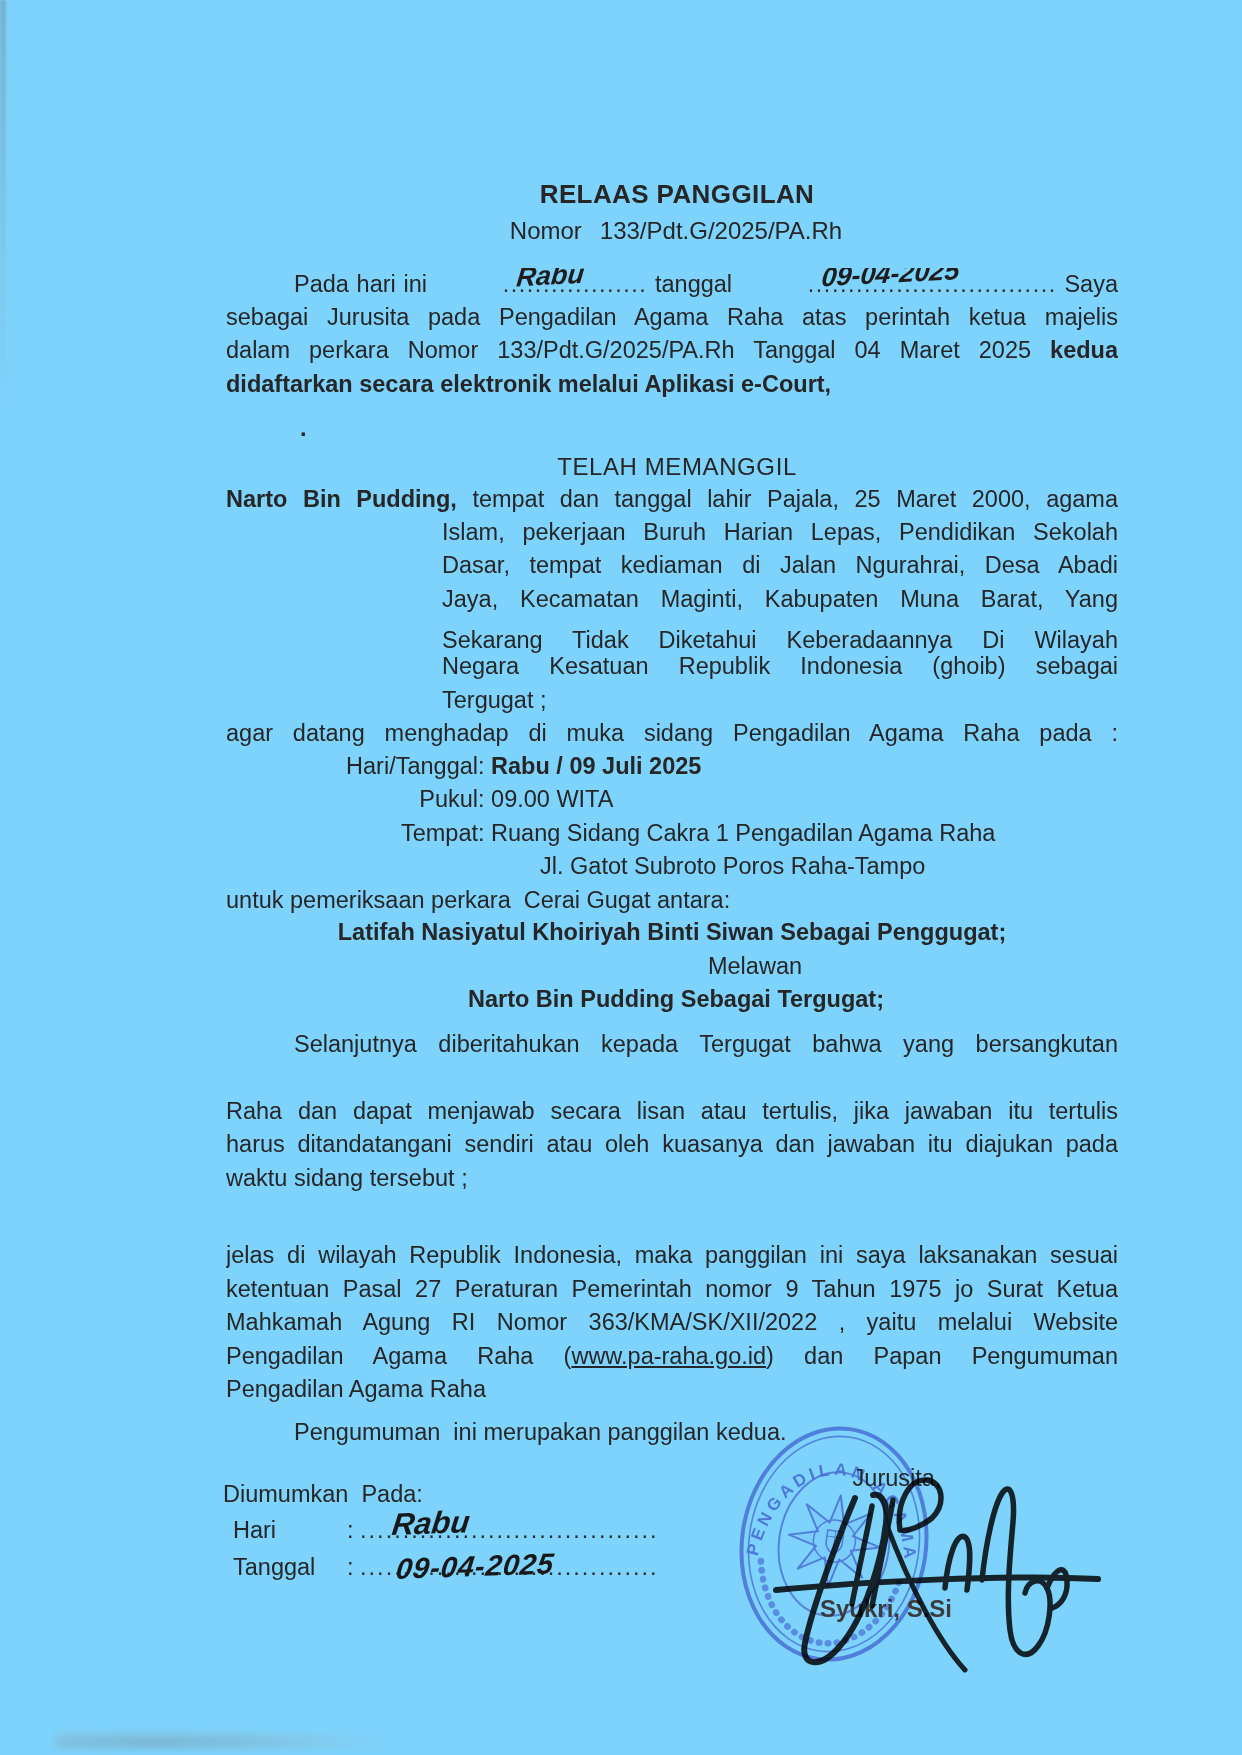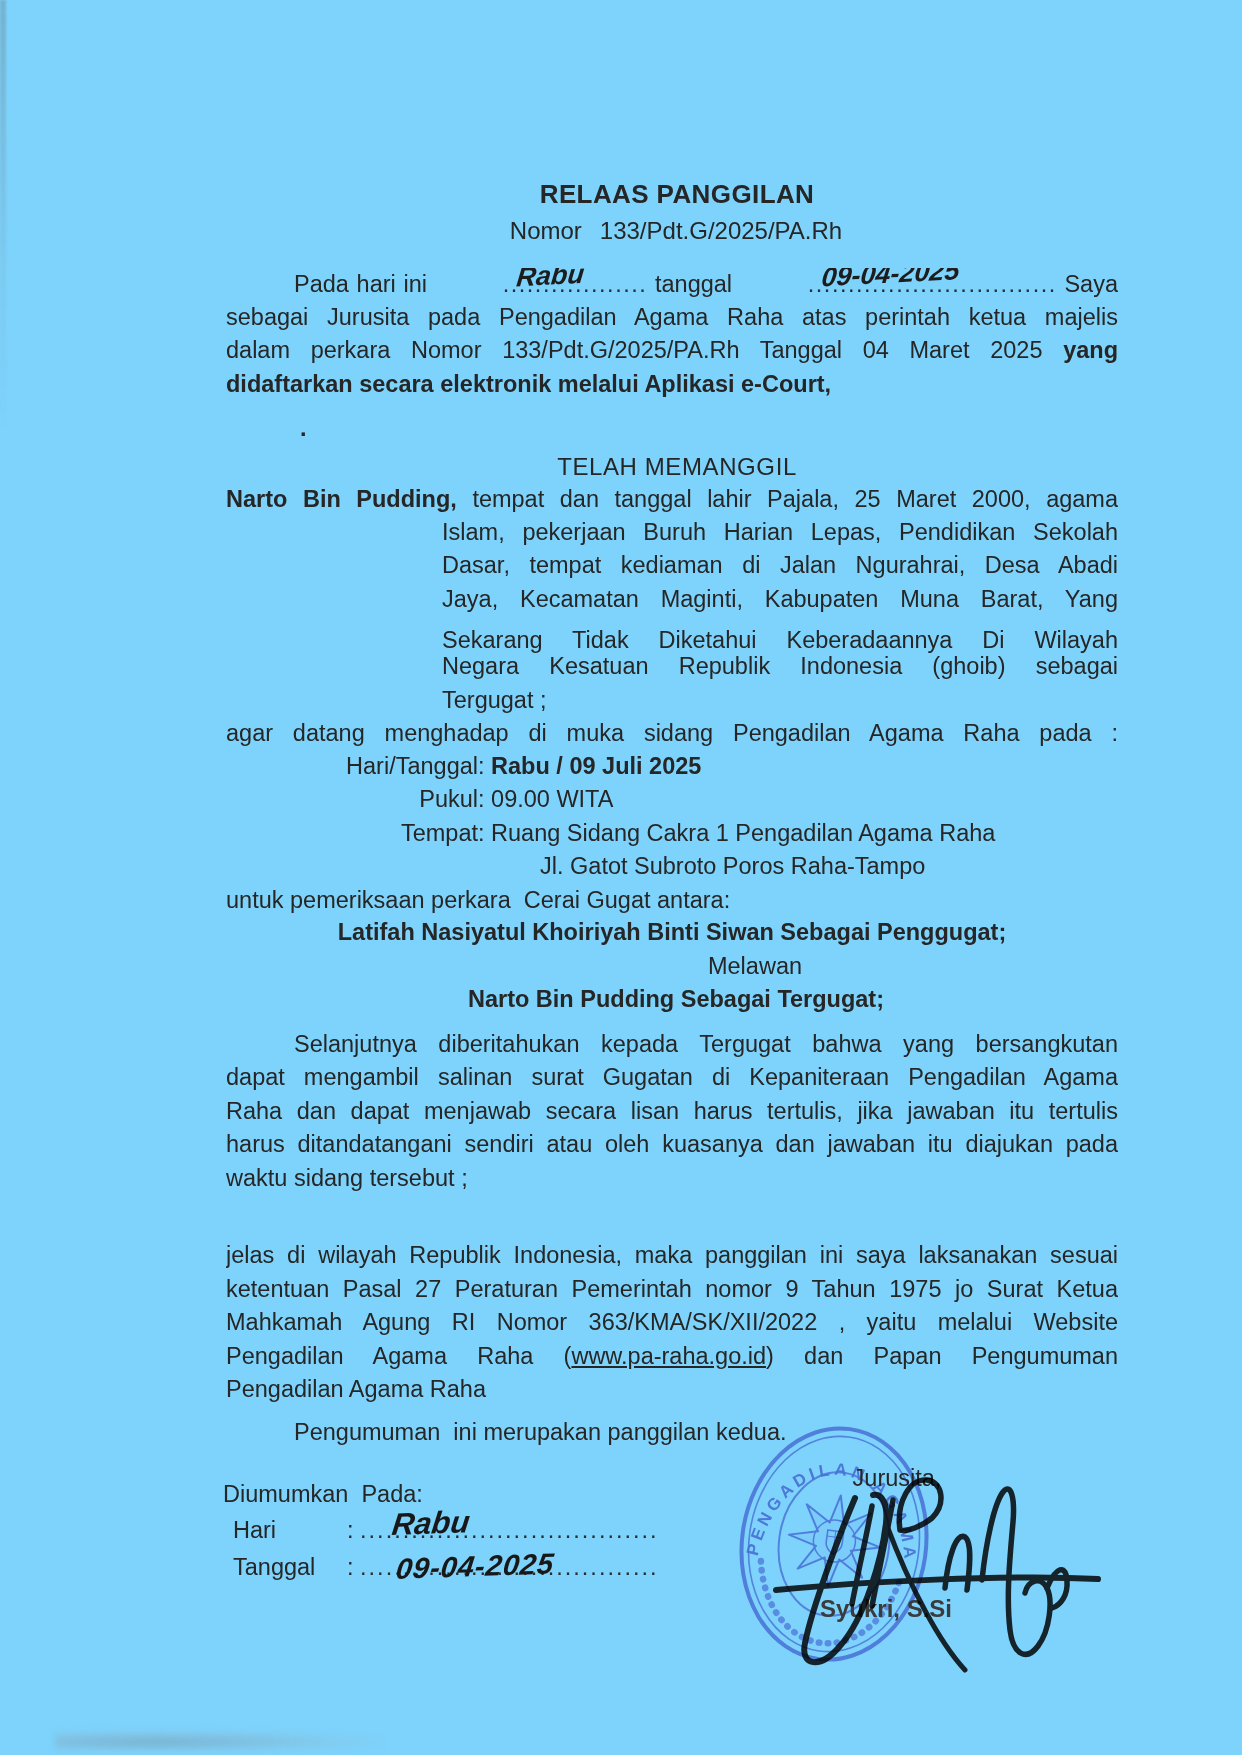--- a/index.html
+++ b/index.html
@@ -67,21 +67,21 @@
   <div class="jline ind" style="top:268px;">
     <span>Pada hari ini</span>
     <span class="dotslot"><span class="dots">..................</span><span class="hw">Rabu</span></span>
     <span>tanggal</span>
     <span class="dotslot"><span class="dots">...............................</span><span class="hw">09-04-2025</span></span>
     <span>Saya Syukri, S.Si</span>
   </div>
   <div class="jline" style="top:301px;">sebagai Jurusita pada Pengadilan Agama Raha atas perintah ketua majelis</div>
   <div class="jline" style="top:334px;">
     <span>dalam perkara Nomor  133/Pdt.G/2025/PA.Rh Tanggal 04 Maret 2025</span>
-    <span class="b">yang</span>
+    <span class="b">kedua</span>
   </div>
   <div class="lline b" style="top:368px;">didaftarkan secara elektronik melalui Aplikasi e-Court,</div>
 
   <div class="stray">.</div>
 
   <div class="cline heading" style="left:56px;top:450px;">TELAH MEMANGGIL</div>
 
   <div class="jline" style="top:483px;">
     <span class="b">Narto Bin Pudding,</span>
     <span>tempat dan tanggal lahir Pajala, 25 Maret 2000, agama</span>
@@ -100,22 +100,21 @@
   <div class="drow" style="top:817px;"><span class="dlabel">Tempat</span><span>: </span><span>Ruang Sidang Cakra 1 Pengadilan Agama Raha</span></div>
   <div class="lline" style="top:884px;">untuk pemeriksaan perkara  Cerai Gugat antara:</div>
 
   <div class="lline" style="left:540px;top:850px;">Jl. Gatot Subroto Poros Raha-Tampo</div>
 
   <div class="cline party" style="left:51px;top:916px;">Latifah Nasiyatul Khoiriyah Binti Siwan Sebagai  Penggugat;</div>
   <div class="cline" style="left:134px;top:950px;">Melawan</div>
   <div class="cline party" style="left:55px;top:983px;">Narto Bin Pudding Sebagai  Tergugat;</div>
 
   <div class="jline ind" style="top:1028px;">Selanjutnya diberitahukan kepada  Tergugat bahwa yang bersangkutan</div>
-  <div class="jline" style="top:1061px;">dapat mengambil salinan surat Gugatan di Kepaniteraan Pengadilan Agama</div>
-  <div class="jline" style="top:1095px;">Raha  dan dapat menjawab secara lisan harus tertulis, jika jawaban itu tertulis</div>
+  <div class="jline" style="top:1095px;">Raha  dan dapat menjawab secara lisan atau tertulis, jika jawaban itu tertulis</div>
   <div class="jline" style="top:1128px;">harus ditandatangani sendiri atau oleh kuasanya dan jawaban itu diajukan pada</div>
   <div class="lline" style="top:1162px;">waktu sidang tersebut ;</div>
 
   <div class="jline" style="top:1239px;">jelas di wilayah Republik Indonesia, maka panggilan ini saya laksanakan sesuai</div>
   <div class="jline" style="top:1273px;">ketentuan Pasal 27 Peraturan Pemerintah nomor 9 Tahun 1975 jo Surat Ketua</div>
   <div class="jline" style="top:1306px;">Mahkamah Agung RI Nomor 363/KMA/SK/XII/2022 , yaitu melalui Website</div>
   <div class="jline" style="top:1340px;">
     <span>Pengadilan Agama Raha (</span><span class="lk">www.pa-raha.go.id</span><span>) dan Papan Pengumuman</span>
   </div>
   <div class="lline" style="top:1373px;">Pengadilan Agama Raha</div>

